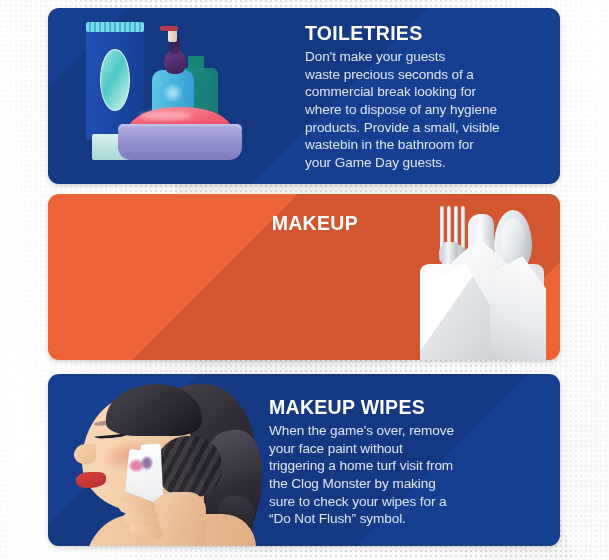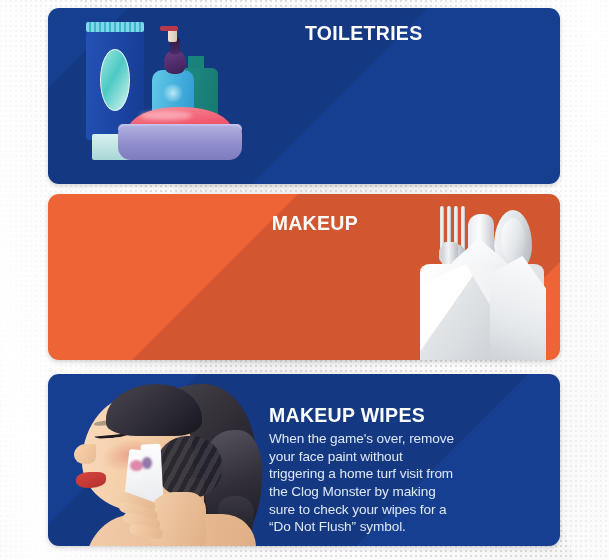--- a/index.html
+++ b/index.html
@@ -394,20 +394,27 @@
     <div id="pump-nozzle"></div>
 
     <div id="soap"></div>
     <div id="soap-shine"></div>
     <div id="dish-rim"></div>
     <div id="dish"></div>
   </div>
 
   <div class="copy" id="copy-toiletries">
     <span class="title">TOILETRIES</span>
+    <span class="body">Don't make your guests
+waste precious seconds of a
+commercial break looking for
+where to dispose of any hygiene
+products. Provide a small, visible
+wastebin in the bathroom for
+your Game Day guests.</span>
   </div>
 </section>
 
 <section class="panel" id="panel-napkins">
 
   <div class="long-shadow">
     <i style="left:250px; top:0; width:330px; height:166px; background:rgba(0,0,0,0.12);"></i>
   </div>
 
   <div class="art" id="art-napkins" style="left:358px; top:0; width:202px; height:166px;">
@@ -460,21 +467,21 @@
     <div id="wipe-b"></div>
     <div id="wipe-smudge-pink"></div>
     <div id="wipe-smudge-purple"></div>
     <div id="hand-palm"></div>
     <div class="finger" id="fg1"></div>
     <div class="finger" id="fg2"></div>
     <div class="finger" id="fg3"></div>
     <div class="finger" id="fg4"></div>
   </div>
 
-  <div class="copy" id="copy-makeup-wipes" style="left:221px; top:30px; width:268px;">
+  <div class="copy" id="copy-makeup-wipes" style="left:221px; top:22px; width:268px;">
     <span class="title">MAKEUP WIPES</span>
     <span class="body">When the game's over, remove
 your face paint without
 triggering a home turf visit from
 the Clog Monster by making
 sure to check your wipes for a
 “Do Not Flush” symbol.</span>
   </div>
 </section>
 

